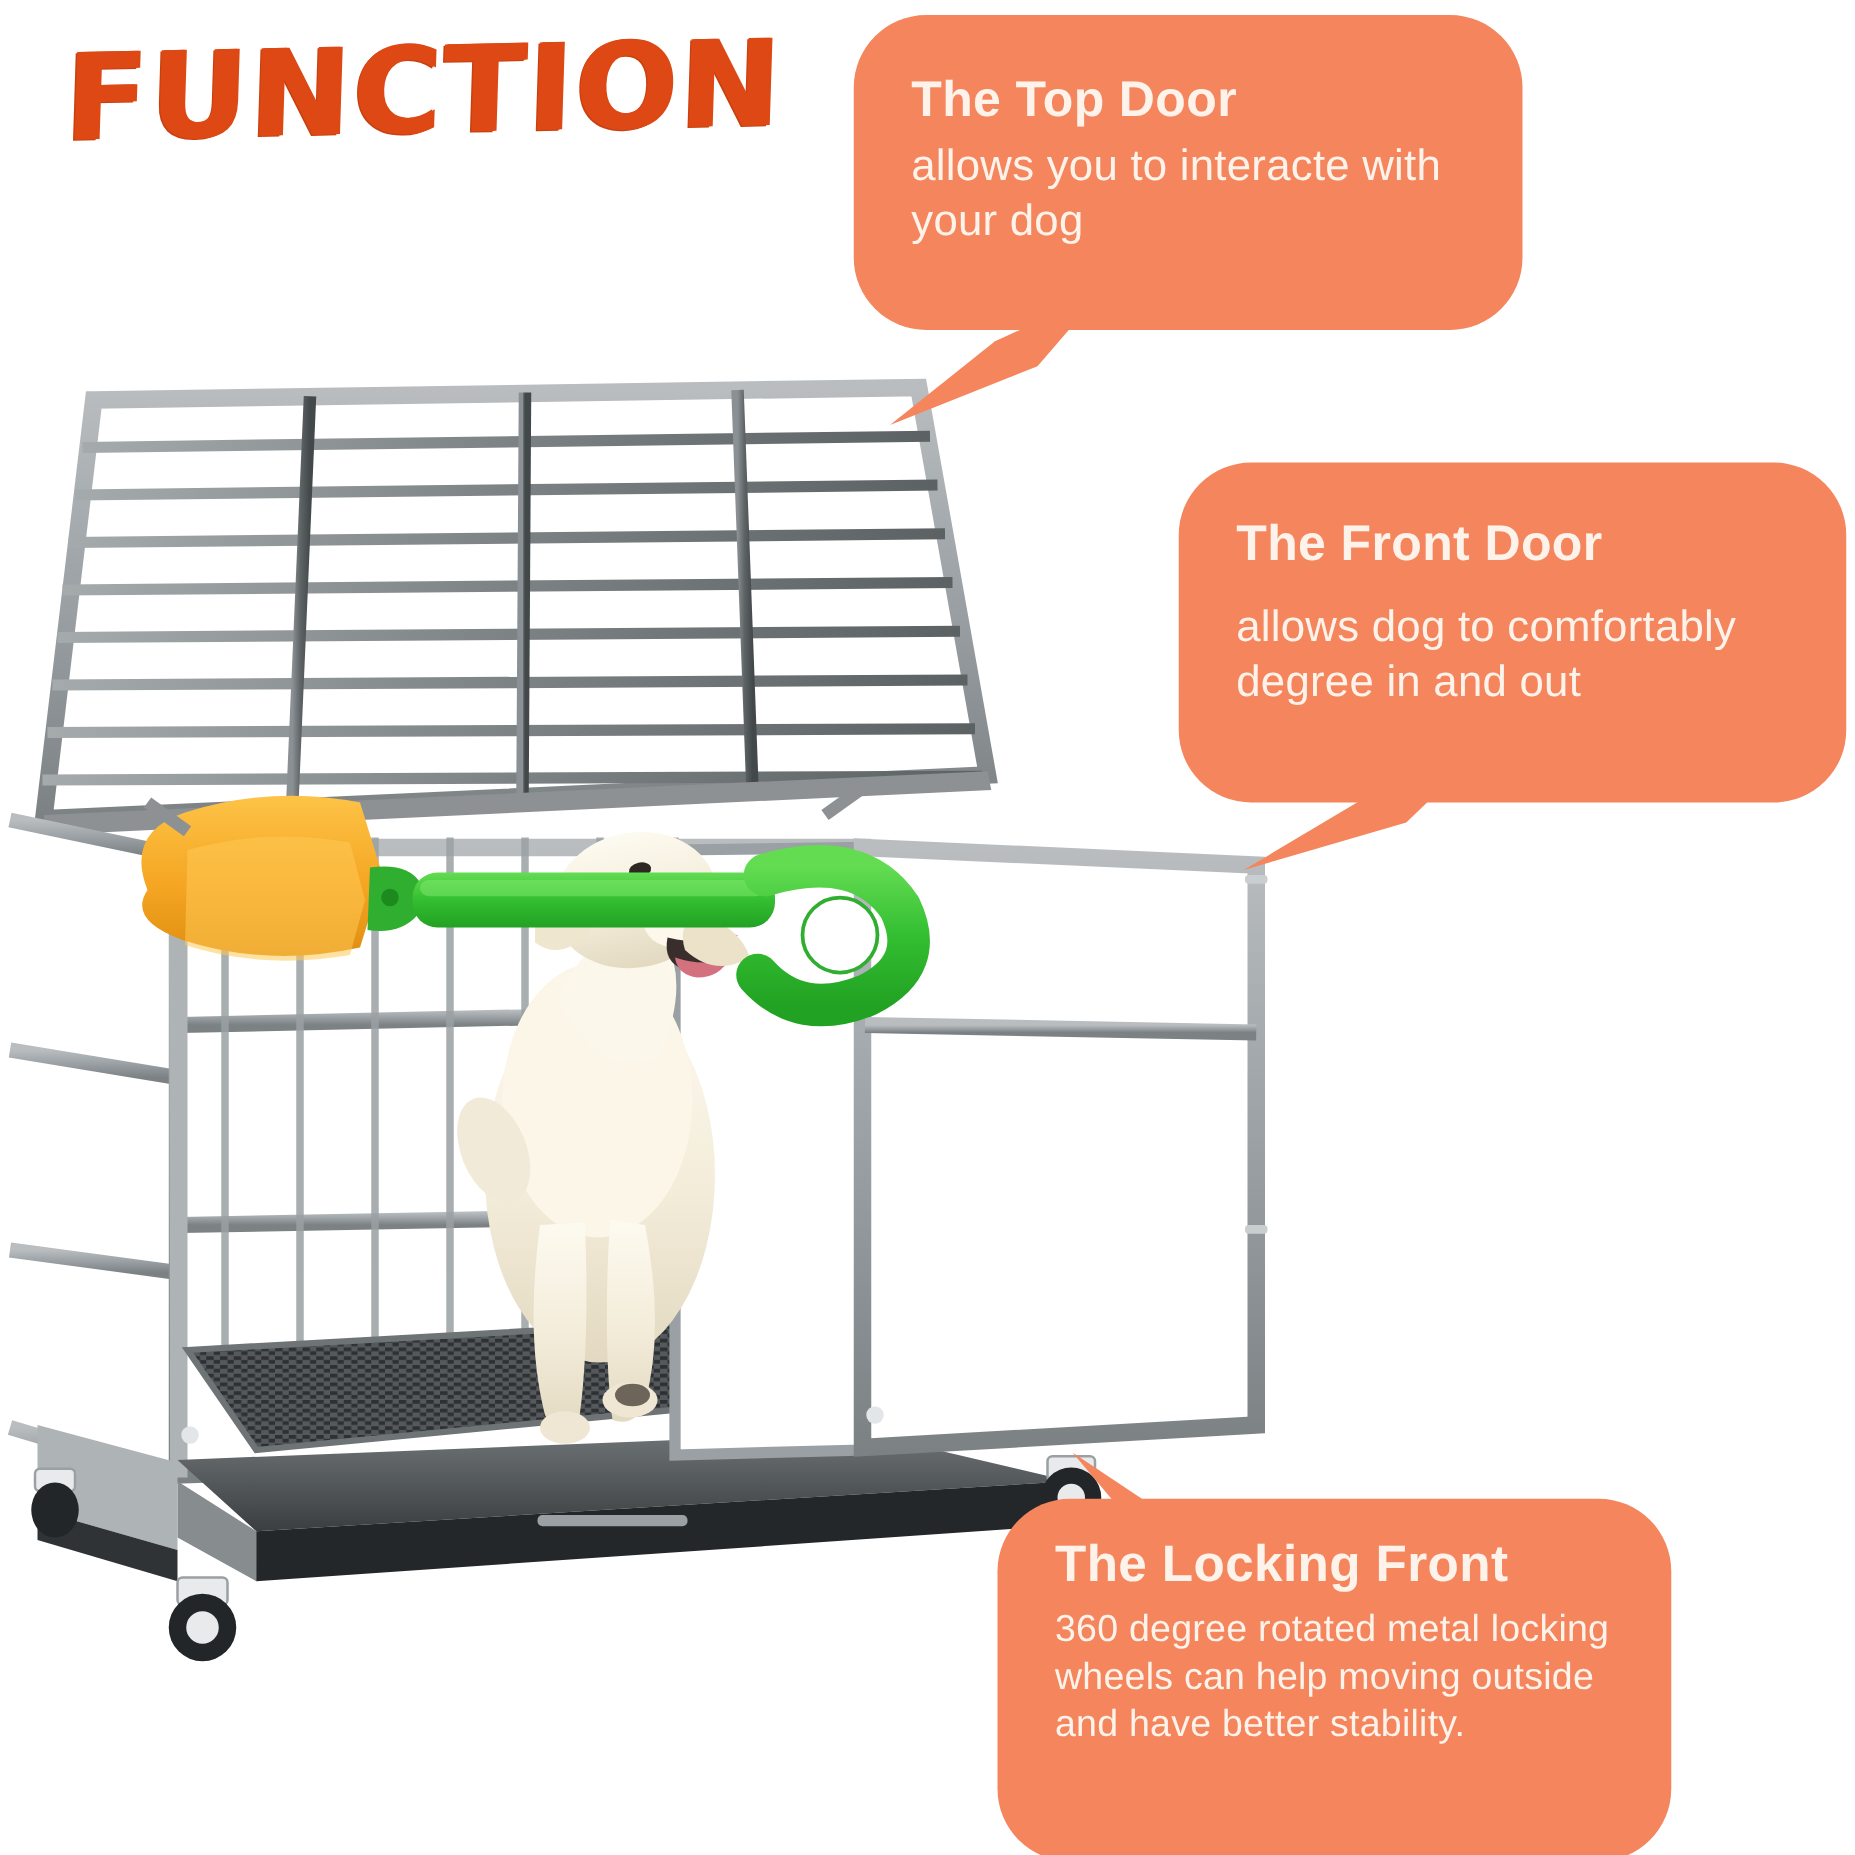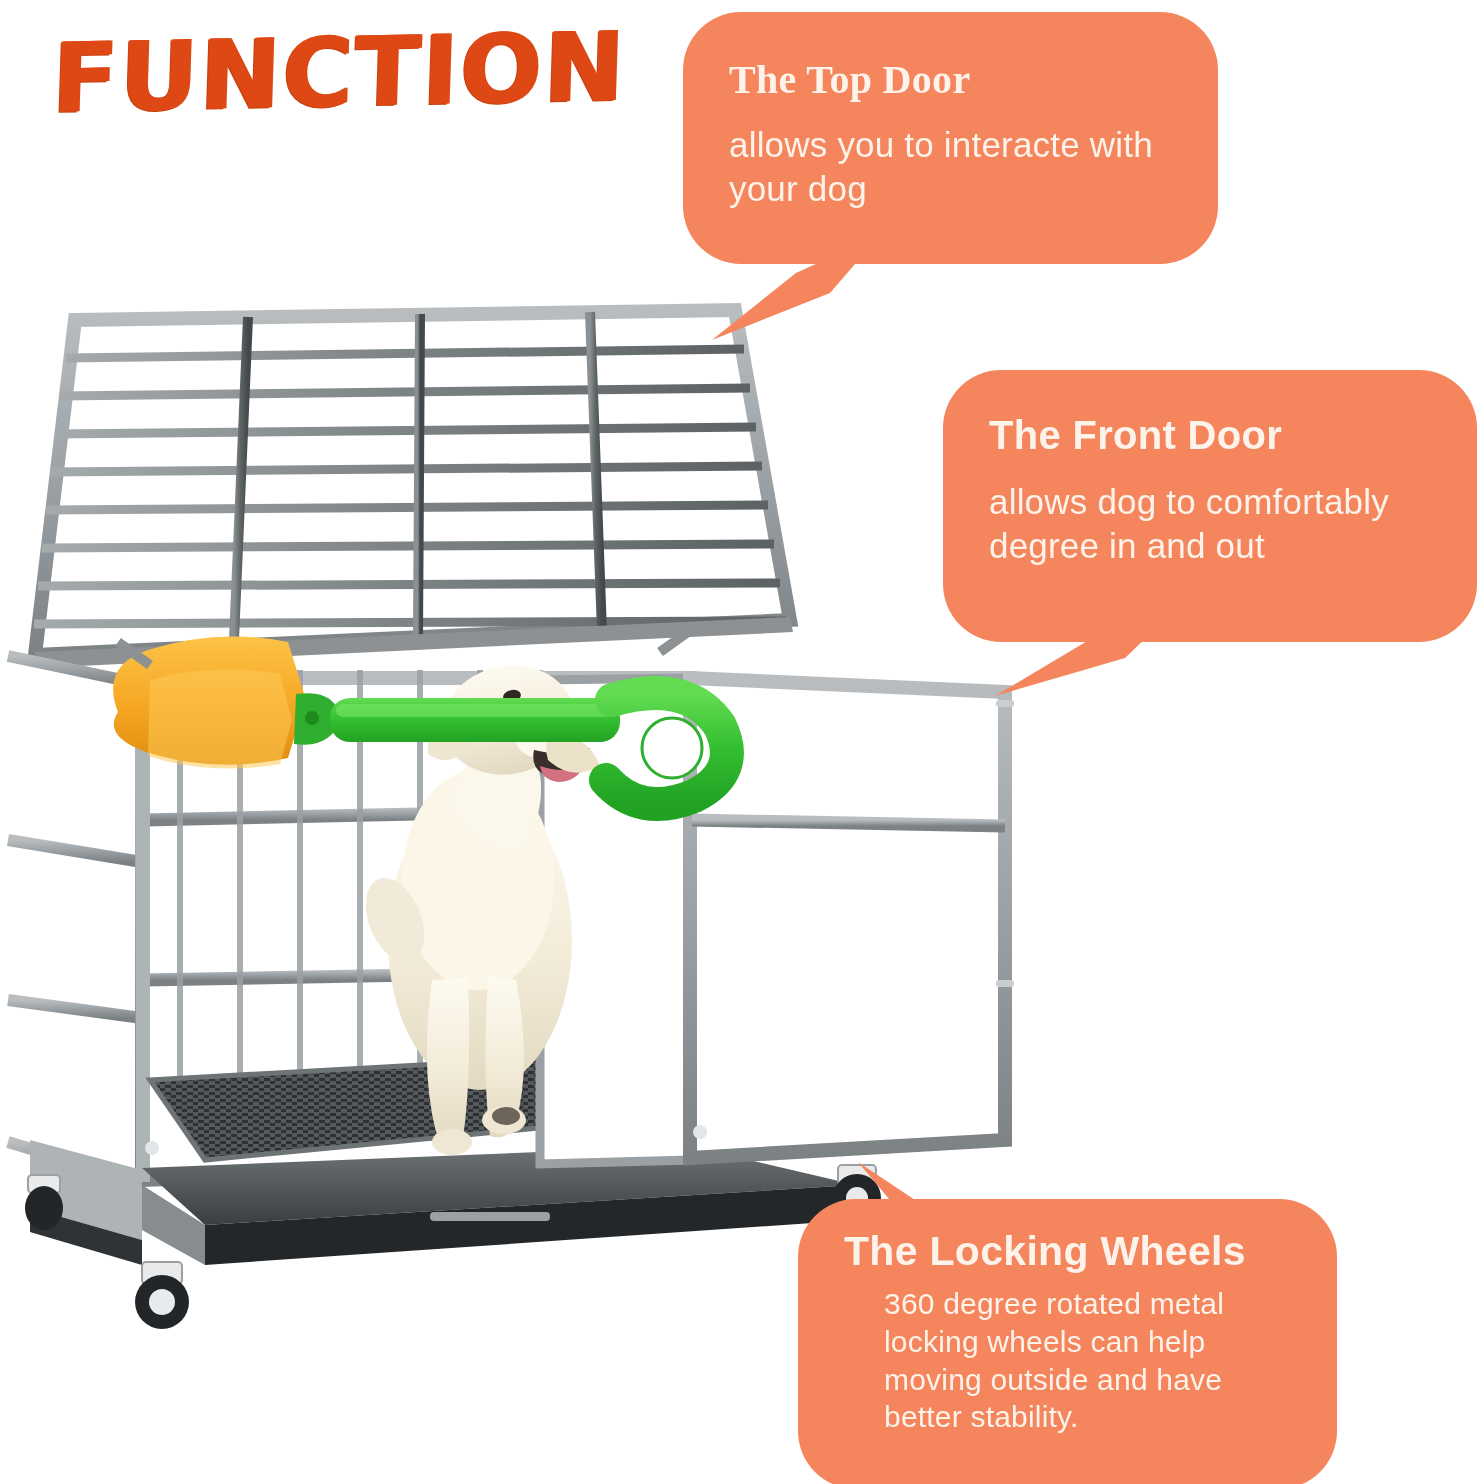--- a/index.html
+++ b/index.html
@@ -66,40 +66,40 @@
     position: absolute;
     z-index: 4;
     pointer-events: none;
   }
 
   #bubble-top-door {
     left: 683px; top: 12px;
     width: 535px; height: 252px;
     padding-top: 46px;
   }
-  #bubble-top-door .b-title { margin-bottom: 20px; font-family: Liberation Serif, serif; }
+  #bubble-top-door .b-title { margin-bottom: 8px; }
   #tail-top-door { left: 700px; top: 235px; width: 180px; height: 110px; }
 
   #bubble-front-door {
     left: 943px; top: 370px;
     width: 534px; height: 272px;
     padding-top: 43px;
   }
   #bubble-front-door .b-title { margin-bottom: 22px; }
   #tail-front-door { left: 985px; top: 610px; width: 190px; height: 90px; }
 
   #bubble-locking-wheels {
     left: 798px; top: 1199px;
     width: 539px; height: 290px;
     padding-top: 30px;
     border-bottom-left-radius: 58px;
     border-bottom-right-radius: 58px;
   }
   #bubble-locking-wheels .b-title { font-size: 41px; margin-bottom: 10px; }
-  #bubble-locking-wheels .b-body { font-size: 30px; line-height: 1.26; margin-left: 40px; }
+  #bubble-locking-wheels .b-body { font-size: 30px; line-height: 1.26; }
   #tail-locking-wheels { left: 840px; top: 1150px; width: 190px; height: 100px; }
 
   
   #product {
     position: absolute;
     left: 0px;
     top: 280px;
     width: 1040px;
     height: 1060px;
     z-index: 1;
@@ -372,17 +372,17 @@
   </svg>
   <div class="bubble" id="bubble-front-door">
     <p class="b-title">The Front Door</p>
     <p class="b-body">allows dog to comfortably degree in and out</p>
   </div>
 
   <svg class="tail" id="tail-locking-wheels" viewBox="0 0 190 100">
     <polygon points="18,12 150,100 92,100" fill="#F4855C"></polygon>
   </svg>
   <div class="bubble" id="bubble-locking-wheels">
-    <p class="b-title">The Locking Wheels</p>
+    <p class="b-title">The Locking Front</p>
     <p class="b-body">360 degree rotated metal locking wheels can help moving outside and have better stability.</p>
   </div>
 
 </div>
 
 </body></html>

